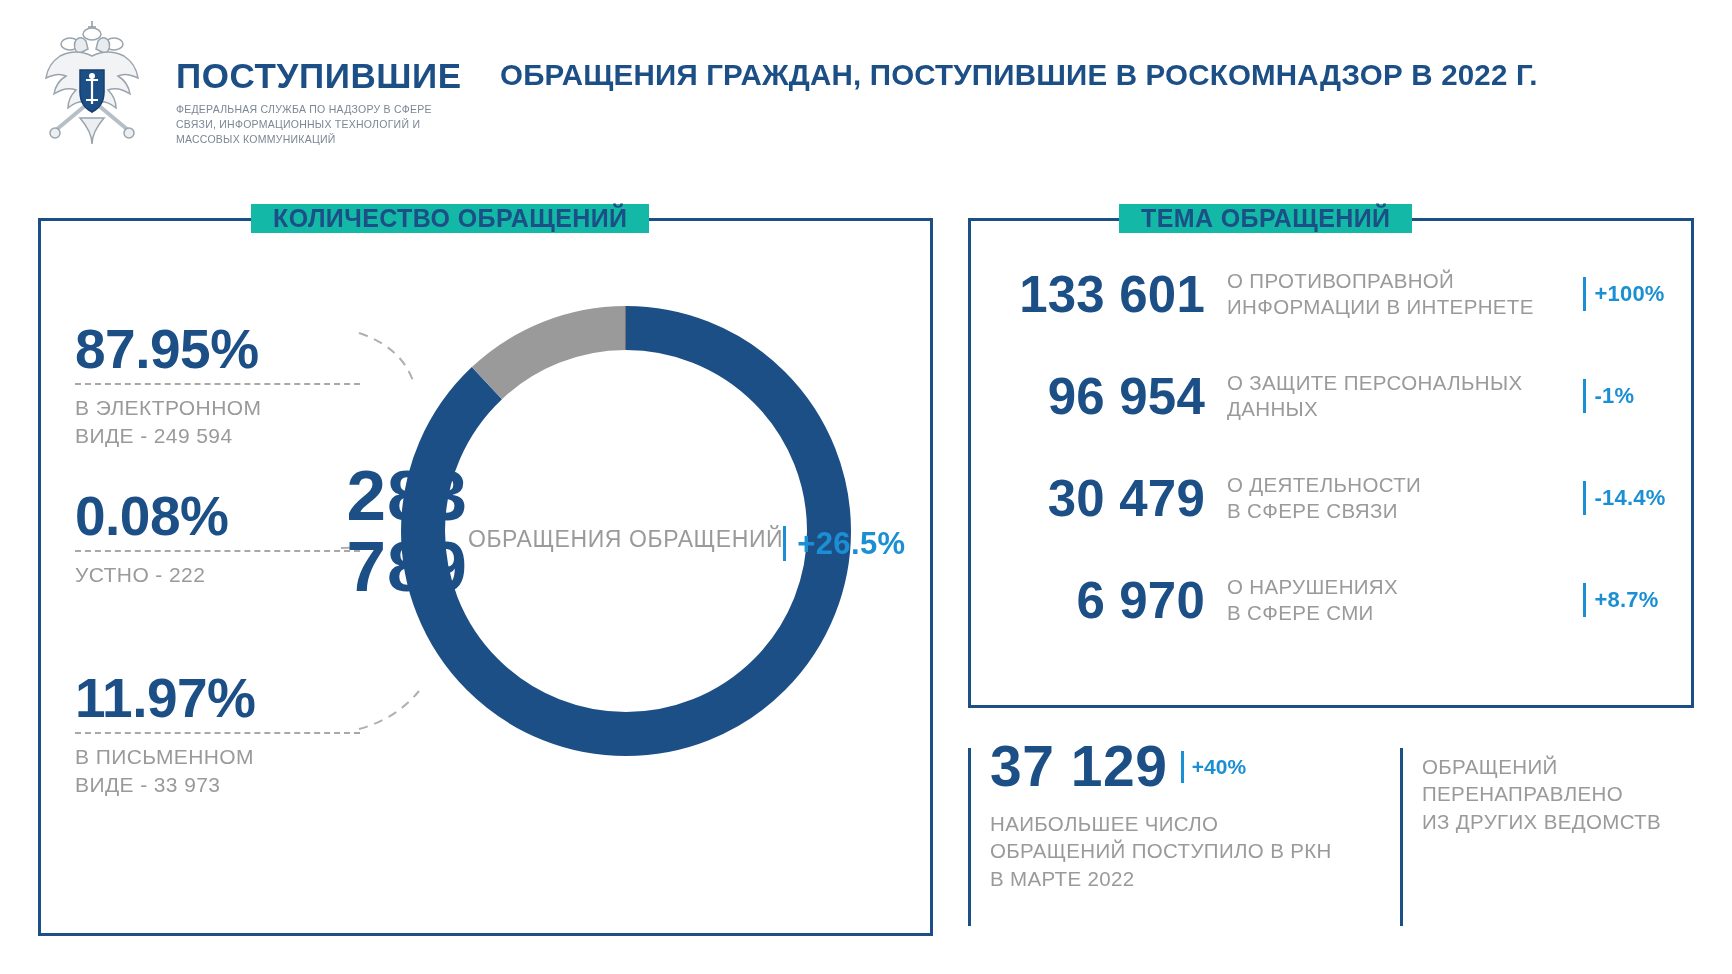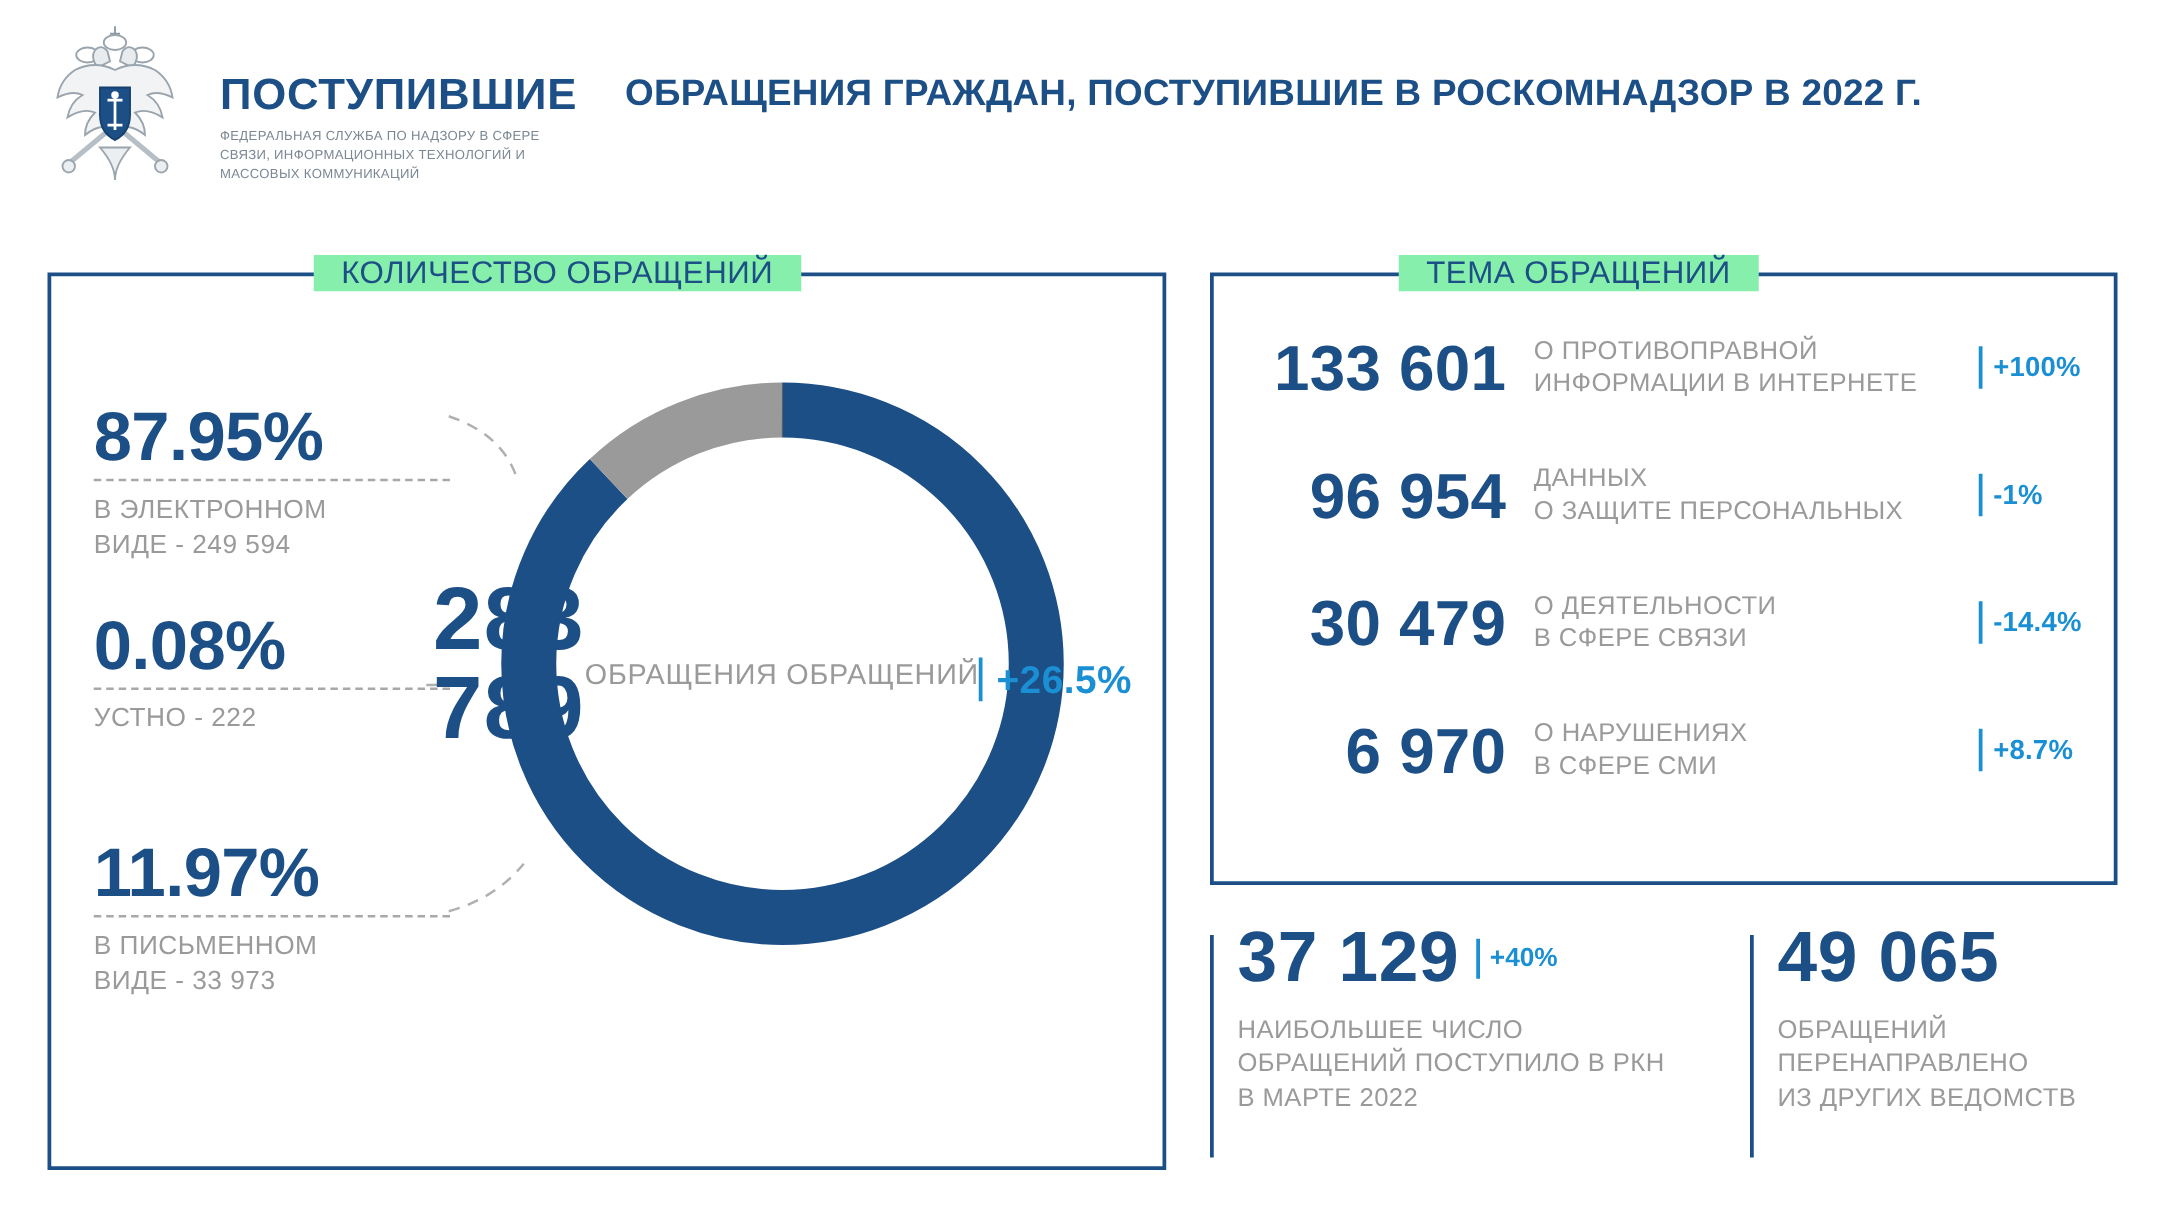--- a/index.html
+++ b/index.html
@@ -33,22 +33,22 @@
   #main-title {
     position:absolute; left:500px; top:58px;
     font-size:29.5px; font-weight:bold; color:#1d4f87;
     letter-spacing:0.2px; white-space:nowrap;
   }
 
   
   .panel { position:absolute; border:3px solid #1d4f87; }
   .panel-title {
     position:absolute; top:-17px;
-    background:#86efac; padding:0 22px;
-    font-size:25px; font-weight:normal; color:#1d4f87;
+    background:#14b8a6; padding:0 22px;
+    font-size:25px; font-weight:bold; color:#1d4f87;
     letter-spacing:0.4px; white-space:nowrap;
   }
 
   #panel-left  { left:38px;  top:218px; width:895px; height:718px; }
   #panel-left  .panel-title { left:210px; }
   #panel-right { left:968px; top:218px; width:726px; height:490px; }
   #panel-right .panel-title { left:148px; }
 
   
   #donut-wrap { position:absolute; left:325px; top:50px; width:520px; height:520px; }
@@ -239,22 +239,22 @@
           <div>ИНФОРМАЦИИ В ИНТЕРНЕТЕ</div>
         </div>
         <div class="topic-delta">
           <span class="bar"></span>
           <span class="val">+100%</span>
         </div>
       </div>
       <div class="topic-row">
         <div class="topic-count">96 954</div>
         <div class="topic-label">
+          <div>О ЗАЩИТЕ ПЕРСОНАЛЬНЫХ</div>
           <div>ДАННЫХ</div>
-          <div>О ЗАЩИТЕ ПЕРСОНАЛЬНЫХ</div>
         </div>
         <div class="topic-delta">
           <span class="bar"></span>
           <span class="val">-1%</span>
         </div>
       </div>
       <div class="topic-row">
         <div class="topic-count">30 479</div>
         <div class="topic-label">
           <div>О ДЕЯТЕЛЬНОСТИ</div>
@@ -293,22 +293,19 @@
       <div>НАИБОЛЬШЕЕ ЧИСЛО</div>
       <div>ОБРАЩЕНИЙ ПОСТУПИЛО В РКН</div>
       <div>В МАРТЕ 2022</div>
     </div>
   </div>
 </div>
 
 <div id="stat-box-1" class="stat-box">
   <div class="rule"></div>
   <div class="stat-inner">
-    <div class="stat-head">
-      <span class="stat-num">49 065</span>
-    </div>
     <div class="stat-desc">
       <div>ОБРАЩЕНИЙ</div>
       <div>ПЕРЕНАПРАВЛЕНО</div>
       <div>ИЗ ДРУГИХ ВЕДОМСТВ</div>
     </div>
   </div>
 </div>
 
 </body></html>

